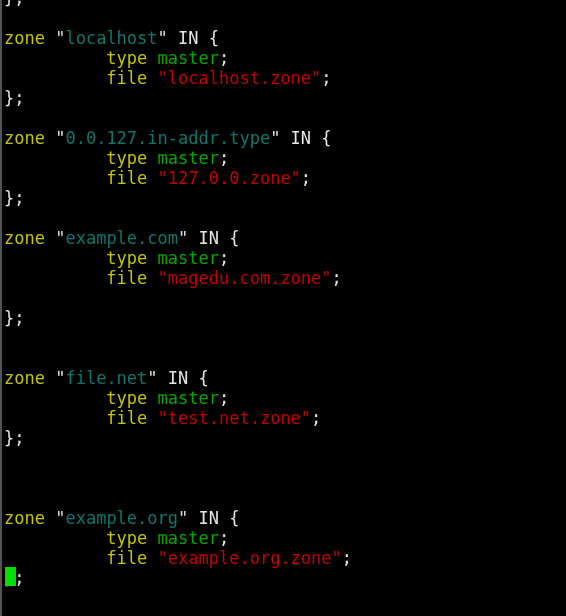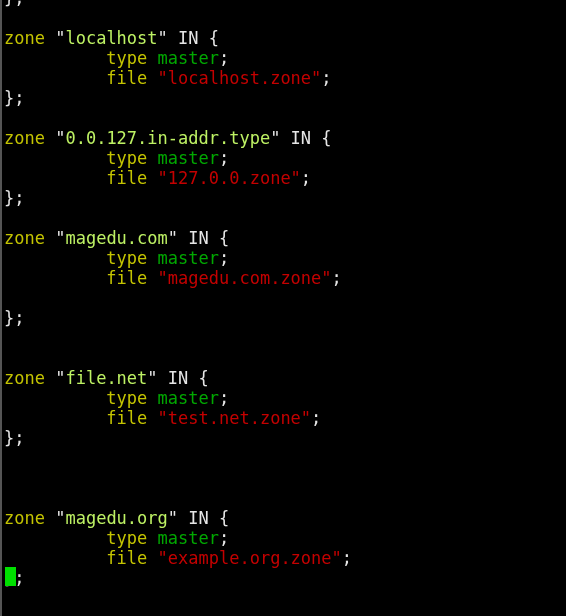--- a/index.html
+++ b/index.html
@@ -34,21 +34,21 @@
     height: 20px;
     line-height: 20px;
     font-size: 17px;
     letter-spacing: 0px;
     white-space: pre;
     font-family: "DejaVu Sans Mono", "Liberation Mono", monospace;
   }
   .blank { height: 20px; line-height: 20px; }
   .tok { font-family: "DejaVu Sans Mono", "Liberation Mono", monospace; }
   .c-yellow { color: #c4c400; text-align: center; }
-  .c-cyan   { color: #bef264; }
+  .c-cyan   { color: #0f766e; }
   .c-white  { color: #e6e6e6; }
   .c-green  { color: #00a800; }
   .c-red    { color: #c40000; }
   #cursor {
     position: absolute;
     left: 3px;
     top: 567px;
     width: 11px;
     height: 19px;
     background: #00e000;
@@ -66,34 +66,34 @@
       <div class="line"><span class="tok c-yellow">zone</span><span class="tok c-white"> "</span><span class="tok c-cyan">localhost</span><span class="tok c-white">" IN {</span></div>
       <div class="line"><span class="tok c-white">          </span><span class="tok c-yellow">type</span><span class="tok c-white"> </span><span class="tok c-green">master</span><span class="tok c-white">;</span></div>
       <div class="line"><span class="tok c-white">          </span><span class="tok c-yellow">file</span><span class="tok c-white"> </span><span class="tok c-red">"localhost.zone"</span><span class="tok c-white">;</span></div>
       <div class="line"><span class="tok c-white">};</span></div>
       <div class="line blank">&nbsp;</div>
       <div class="line"><span class="tok c-yellow">zone</span><span class="tok c-white"> "</span><span class="tok c-cyan">0.0.127.in-addr.type</span><span class="tok c-white">" IN {</span></div>
       <div class="line"><span class="tok c-white">          </span><span class="tok c-yellow">type</span><span class="tok c-white"> </span><span class="tok c-green">master</span><span class="tok c-white">;</span></div>
       <div class="line"><span class="tok c-white">          </span><span class="tok c-yellow">file</span><span class="tok c-white"> </span><span class="tok c-red">"127.0.0.zone"</span><span class="tok c-white">;</span></div>
       <div class="line"><span class="tok c-white">};</span></div>
       <div class="line blank">&nbsp;</div>
-      <div class="line"><span class="tok c-yellow">zone</span><span class="tok c-white"> "</span><span class="tok c-cyan">magedu.com</span><span class="tok c-white">" IN {</span></div>
+      <div class="line"><span class="tok c-yellow">zone</span><span class="tok c-white"> "</span><span class="tok c-cyan">example.com</span><span class="tok c-white">" IN {</span></div>
       <div class="line"><span class="tok c-white">          </span><span class="tok c-yellow">type</span><span class="tok c-white"> </span><span class="tok c-green">master</span><span class="tok c-white">;</span></div>
       <div class="line"><span class="tok c-white">          </span><span class="tok c-yellow">file</span><span class="tok c-white"> </span><span class="tok c-red">"magedu.com.zone"</span><span class="tok c-white">;</span></div>
       <div class="line blank">&nbsp;</div>
       <div class="line"><span class="tok c-white">};</span></div>
       <div class="line blank">&nbsp;</div>
       <div class="line blank">&nbsp;</div>
       <div class="line"><span class="tok c-yellow">zone</span><span class="tok c-white"> "</span><span class="tok c-cyan">file.net</span><span class="tok c-white">" IN {</span></div>
       <div class="line"><span class="tok c-white">          </span><span class="tok c-yellow">type</span><span class="tok c-white"> </span><span class="tok c-green">master</span><span class="tok c-white">;</span></div>
       <div class="line"><span class="tok c-white">          </span><span class="tok c-yellow">file</span><span class="tok c-white"> </span><span class="tok c-red">"test.net.zone"</span><span class="tok c-white">;</span></div>
       <div class="line"><span class="tok c-white">};</span></div>
       <div class="line blank">&nbsp;</div>
       <div class="line blank">&nbsp;</div>
       <div class="line blank">&nbsp;</div>
-      <div class="line"><span class="tok c-yellow">zone</span><span class="tok c-white"> "</span><span class="tok c-cyan">magedu.org</span><span class="tok c-white">" IN {</span></div>
+      <div class="line"><span class="tok c-yellow">zone</span><span class="tok c-white"> "</span><span class="tok c-cyan">example.org</span><span class="tok c-white">" IN {</span></div>
       <div class="line"><span class="tok c-white">          </span><span class="tok c-yellow">type</span><span class="tok c-white"> </span><span class="tok c-green">master</span><span class="tok c-white">;</span></div>
       <div class="line"><span class="tok c-white">          </span><span class="tok c-yellow">file</span><span class="tok c-white"> </span><span class="tok c-red">"example.org.zone"</span><span class="tok c-white">;</span></div>
       <div class="line"><span class="tok c-white">};</span></div>
       <div class="line blank">&nbsp;</div>
     </div>
   <div id="cursor" style="background: rgb(0, 224, 0);"></div>
 </div>
 
 </body></html>

